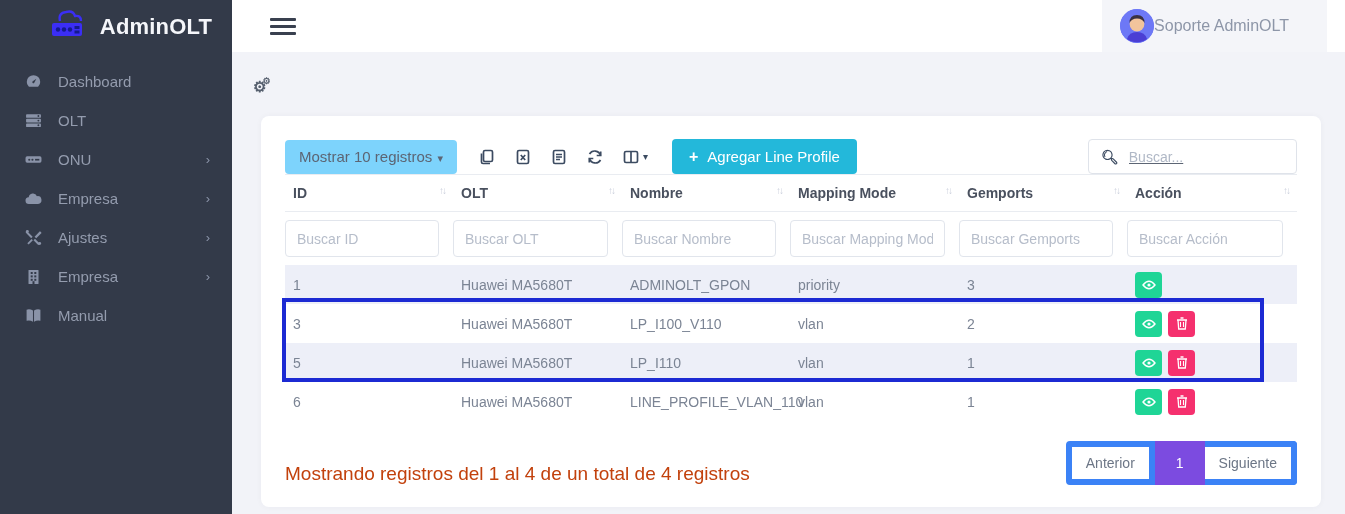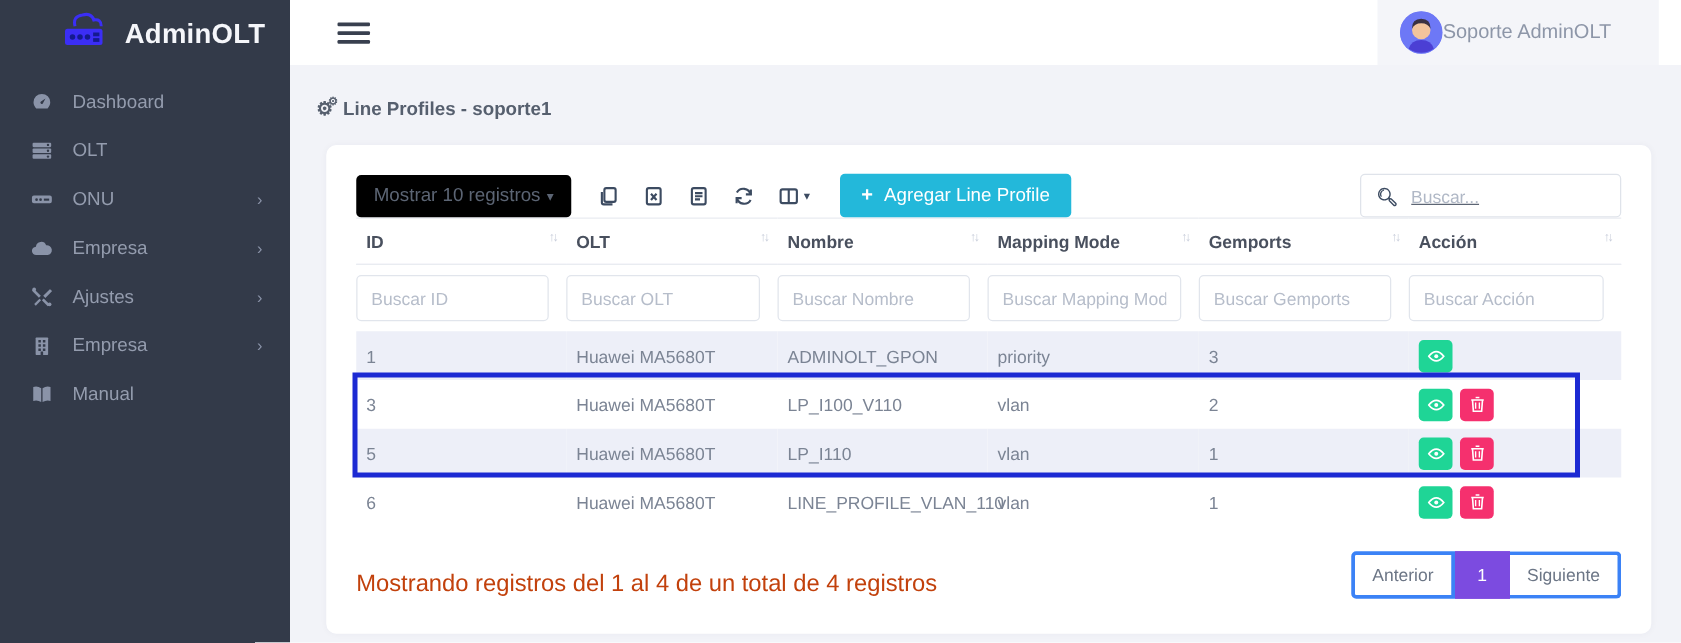--- a/index.html
+++ b/index.html
@@ -27,21 +27,21 @@
 
   .content { flex:1; padding:26px 24px 0 21px; }
   .page-title { display:flex; align-items:center; gap:8px; color:#565f6e; font-weight:bold; font-size:15px; }
   .gear-glyphs { color:#565f6e; font-size:15px; position:relative; }
   .gear-glyphs .g2 { font-size:9px; position:absolute; right:-4px; top:-2px; }
 
   
   .card { background:#ffffff; border-radius:8px; margin:20px 0 0 8px; padding:23px 24px 0 24px; height:391px; box-shadow:0 0 6px rgba(40,50,80,0.04); }
 
   .toolbar { display:flex; align-items:center; }
-  .length-btn { background:#000000; border:none; border-radius:4px; height:34px; padding:0 14px; font-size:15px; color:#5c6574; font-family:inherit; cursor:pointer; }
+  .length-btn { background:#7dd3fc; border:none; border-radius:4px; height:34px; padding:0 14px; font-size:15px; color:#5c6574; font-family:inherit; cursor:pointer; }
   .length-btn .caret { font-size:11px; margin-left:5px; }
   .tool-icons { display:flex; align-items:center; margin-left:12px; }
   .tool-btn { background:transparent; border:none; cursor:pointer; padding:6px 10px; display:flex; align-items:center; gap:4px; }
   .tool-btn svg { stroke:#3c4b61; fill:none; stroke-width:1.7; }
   .tool-btn .caret { font-size:10px; color:#3c4b61; }
   .add-btn { margin-left:14px; background:#23b8da; color:#fff; border:none; border-radius:4px; height:35px; padding:0 17px; font-size:15px; font-family:inherit; cursor:pointer; display:flex; align-items:center; gap:9px; }
   .add-btn .plus { font-size:16px; font-weight:bold; }
   .search-wrap { margin-left:auto; display:flex; align-items:center; border:1px solid #dfe3ea; border-radius:4px; height:35px; width:209px; padding:0 12px; background:#fff; }
   .search-wrap .sicon { font-weight:bold; color:#3c4b61; font-size:14px; margin-right:10px; }
   .search-wrap input { border:none; outline:none; width:100%; font-size:14px; color:#5c6574; font-family:inherit;text-decoration:underline; }
@@ -61,21 +61,21 @@
   .act { display:flex; align-items:center; gap:6px; }
   .act-btn { width:27px; height:26px; border:none; border-radius:4px; display:flex; align-items:center; justify-content:center; cursor:pointer; }
   .act-view { background:#1fd596; }
   .act-del { background:#f5306e; }
 
   .hl-box { position:absolute; left:-3px; top:124px; width:982px; height:84px; border:4px solid #1c2ad3; pointer-events:none; }
 
   .table-footer { display:flex; align-items:flex-end; margin-top:20px; }
   .records-info { font-size:19px; color:#c2410c;text-align:center; }
   .pagination { margin-left:auto; display:flex; }
-  .page-btn { border:3px solid #3b82f6; background:#fff; color:#6c7686; font-size:14px; font-family:inherit; padding:8px 14px; cursor:pointer; }
+  .page-btn { border:6px solid #3b82f6; background:#fff; color:#6c7686; font-size:14px; font-family:inherit; padding:8px 14px; cursor:pointer; }
   .page-btn.prev { border-radius:4px 0 0 4px; }
   .page-btn.next { border-radius:0 4px 4px 0; border-left:none; }
   .page-btn.current { background:#7c4be0; border-color:#7c4be0; color:#fff; padding:8px 15px; }
 </style>
 </head>
 <body>
 
 <aside class="sidebar">
   <div class="brand">
     <span>
@@ -194,21 +194,20 @@
         </svg>
       </span>
       <span class="profile-name">Soporte AdminOLT</span>
     </div>
   </header>
 
   <div class="content">
 
     <div class="page-title">
       <span class="gear-glyphs">⚙<span class="g2">⚙</span></span>
-      <span>Line Profiles - soporte1</span>
     </div>
 
     <div class="card">
 
       <div class="toolbar">
         <button class="length-btn">
           <span>Mostrar 10 registros</span><span class="caret">▾</span>
         </button>
         <div class="tool-icons">
           <button class="tool-btn" title="">

